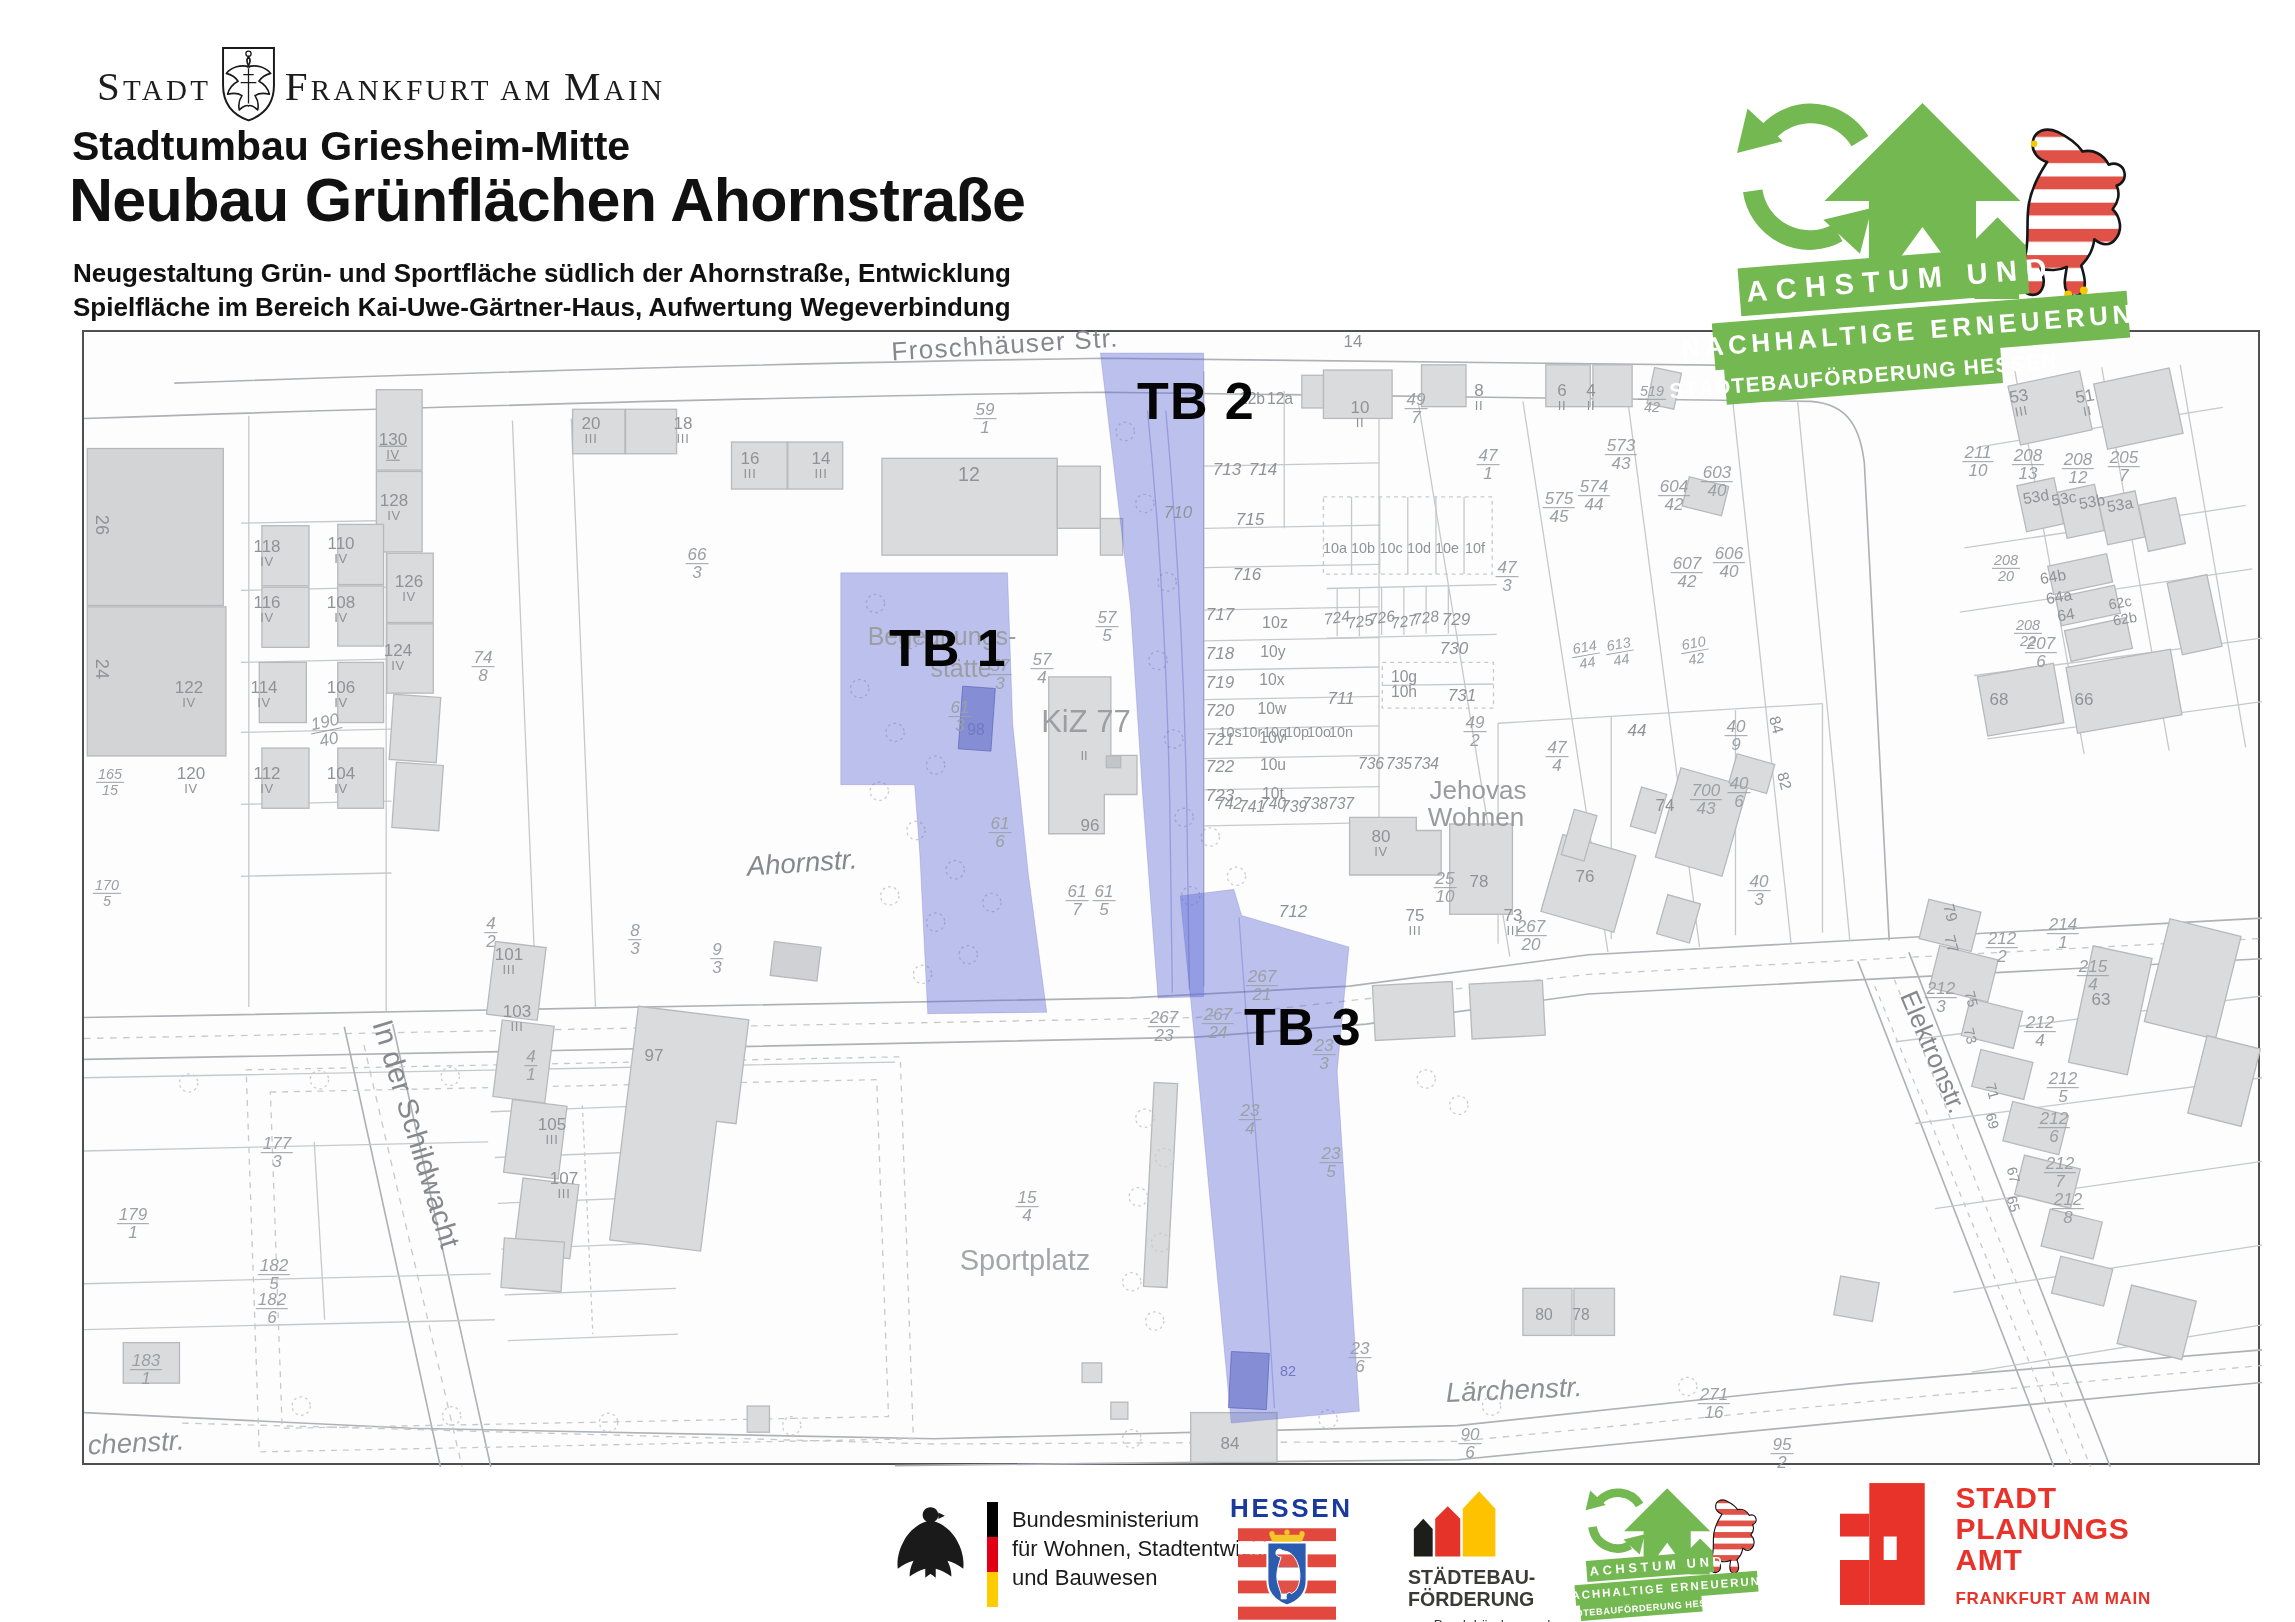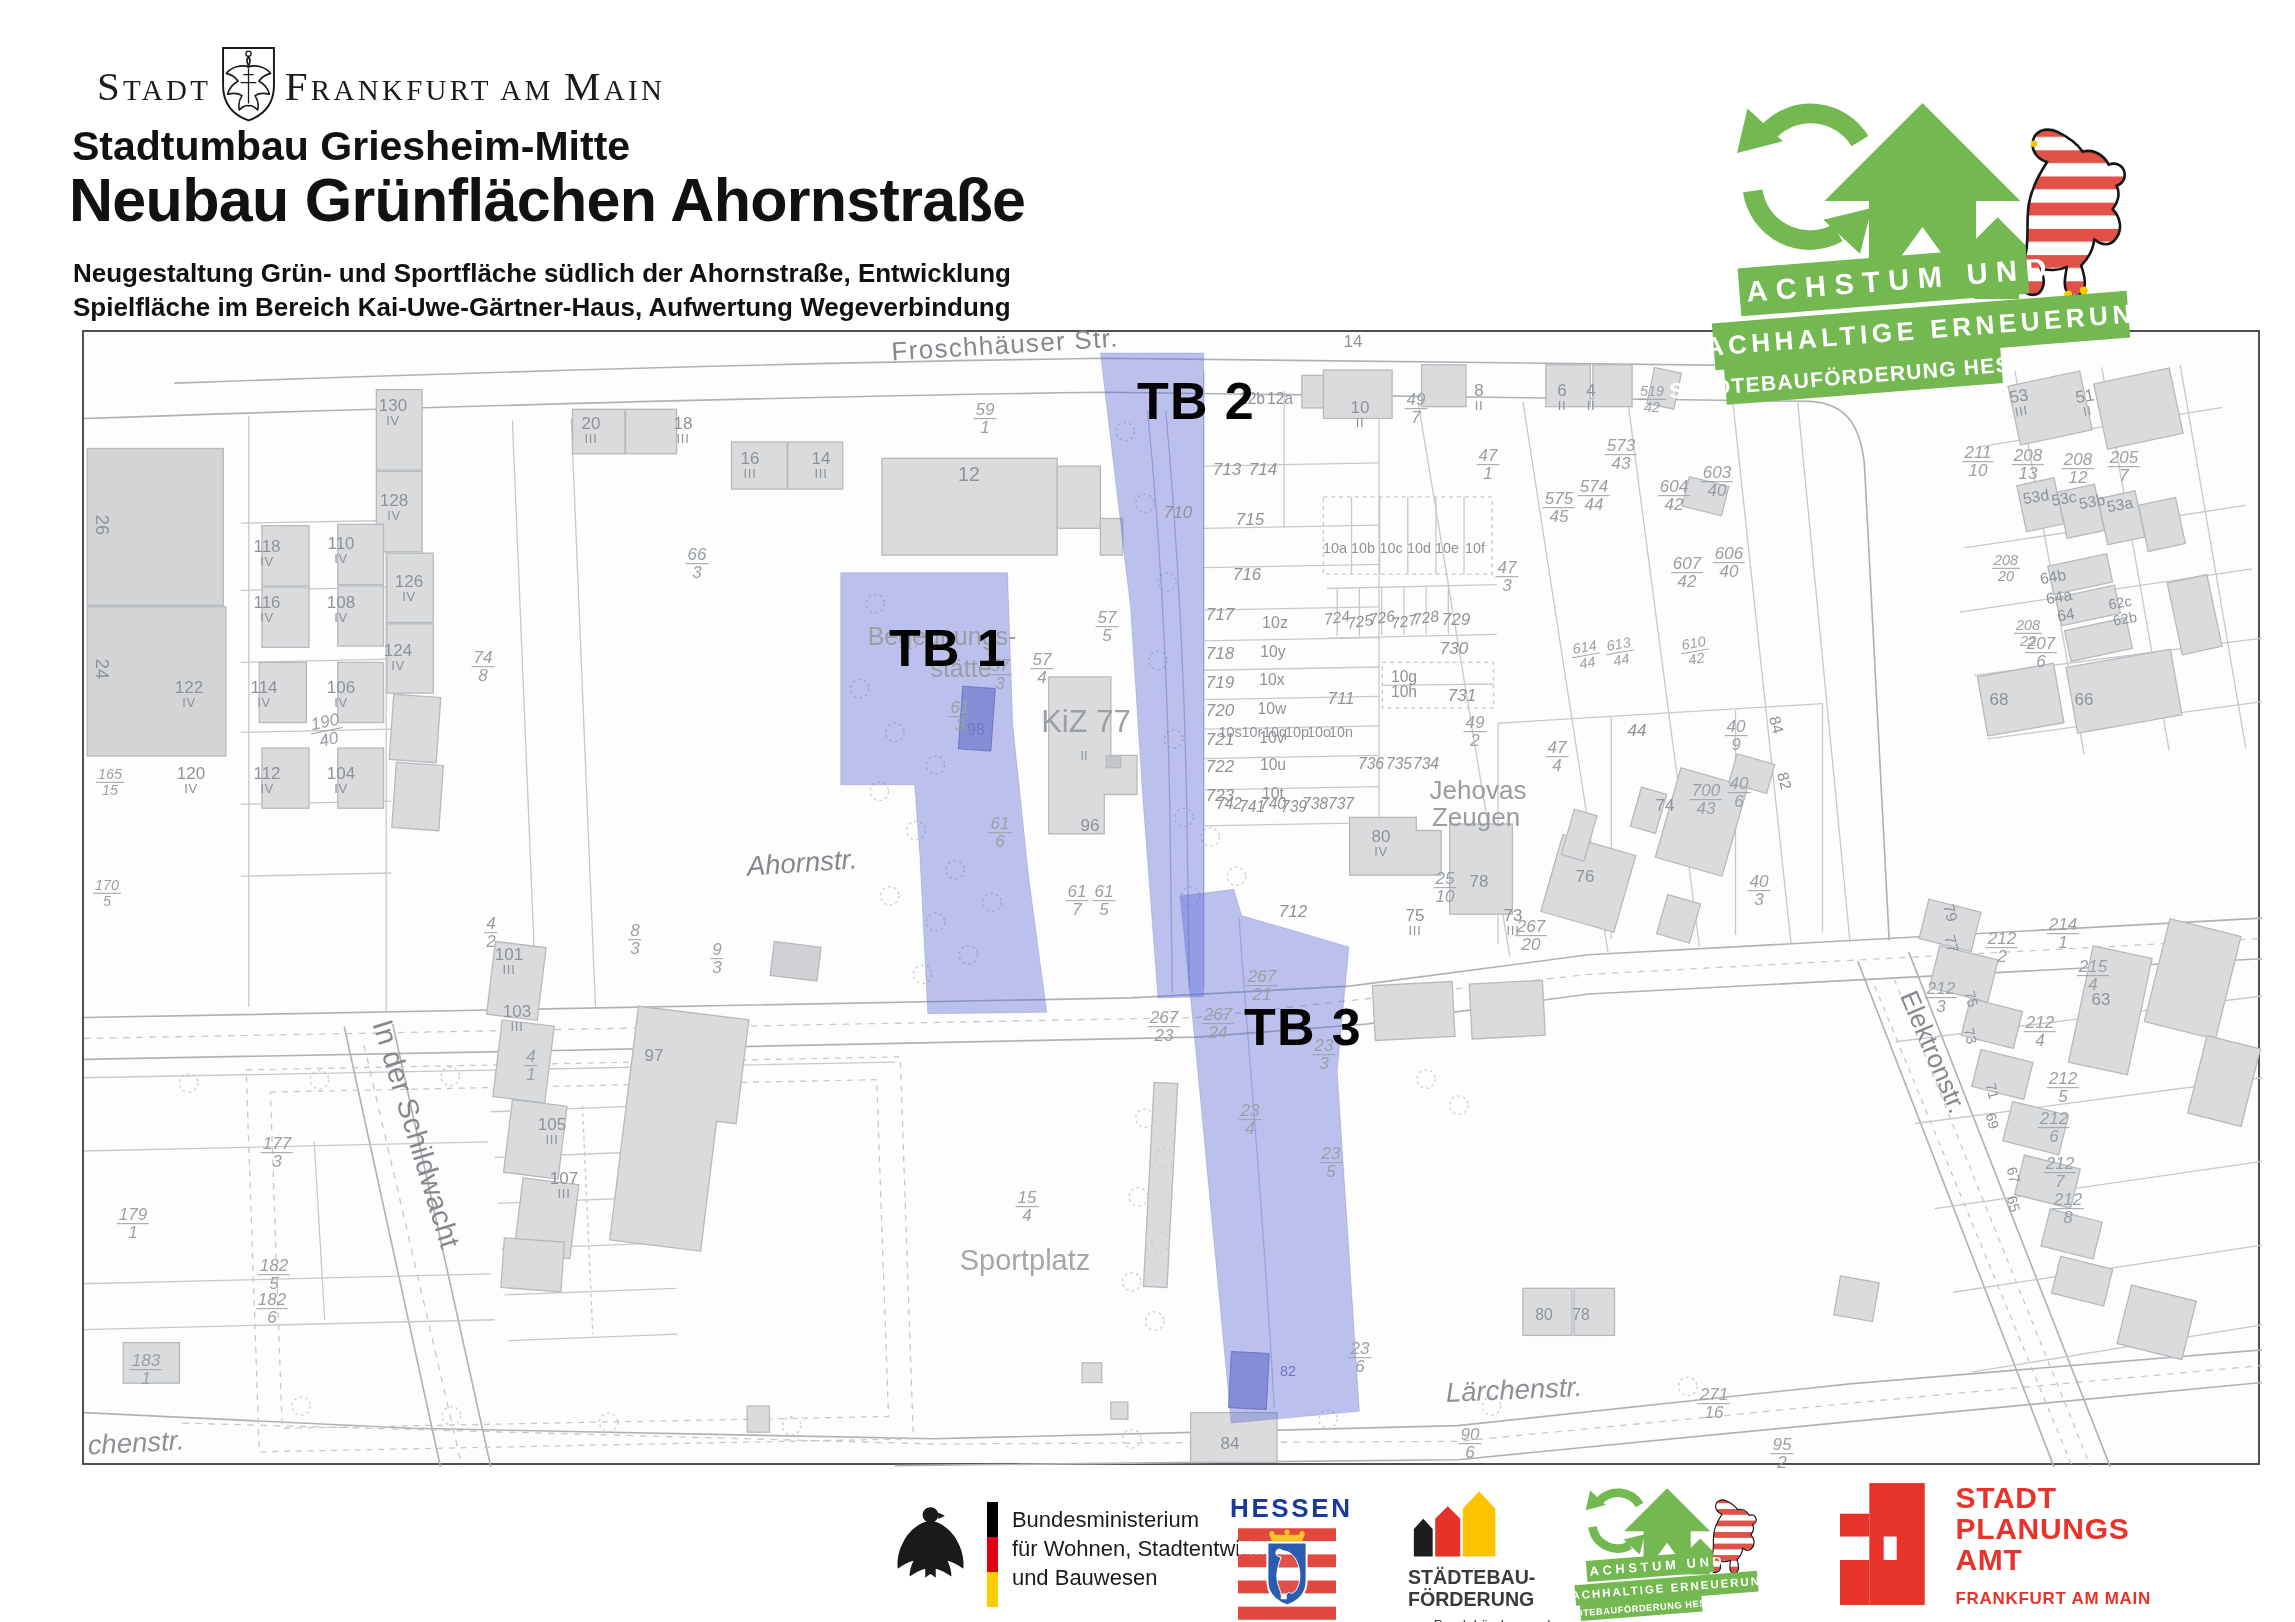--- a/index.html
+++ b/index.html
@@ -660,21 +660,21 @@
         <div class="lab" style="font-size: 17px; color: rgb(155, 160, 165); left: 1976px; top: 841px; transform: translate(-50%, -50%);">
           <span class="num">212</span>
           <span class="den">7</span>
         </div>
         <div class="lab" style="font-size: 17px; color: rgb(155, 160, 165); left: 1984px; top: 877px; transform: translate(-50%, -50%);">
           <span class="num">212</span>
           <span class="den">8</span>
         </div>
         <div class="lab" style="font-size: 18.3px; font-style: normal; color: rgb(143, 147, 152); left: 18.3px; top: 193px; transform: translate(-50%, -50%) rotate(90deg);"><span>26</span></div>
         <div class="lab" style="font-size: 18.3px; font-style: normal; color: rgb(143, 147, 152); left: 18.3px; top: 337px; transform: translate(-50%, -50%) rotate(90deg);"><span>24</span></div>
-        <div class="lab" style="font-size: 17px; font-style: normal; color: rgb(143, 147, 152); left: 309px; top: 80px; transform: translate(-50%, -50%);"><span>130</span><span class="sub">IV</span></div>
+        <div class="lab" style="font-size: 17px; font-style: normal; color: rgb(143, 147, 152); left: 309px; top: 114px; transform: translate(-50%, -50%); text-decoration: underline;"><span>130</span><span class="sub">IV</span></div>
         <div class="lab" style="font-size: 17px; font-style: normal; color: rgb(143, 147, 152); left: 310px; top: 175px; transform: translate(-50%, -50%);"><span>128</span><span class="sub">IV</span></div>
         <div class="lab" style="font-size: 17px; font-style: normal; color: rgb(143, 147, 152); left: 325px; top: 256px; transform: translate(-50%, -50%);"><span>126</span><span class="sub">IV</span></div>
         <div class="lab" style="font-size: 17px; font-style: normal; color: rgb(143, 147, 152); left: 314px; top: 325px; transform: translate(-50%, -50%);"><span>124</span><span class="sub">IV</span></div>
         <div class="lab" style="font-size: 17px; color: rgb(155, 160, 165); left: 399px; top: 335px; transform: translate(-50%, -50%);">
           <span class="num">74</span>
           <span class="den">8</span>
         </div>
         <div class="lab" style="font-size: 17px; color: rgb(155, 160, 165); left: 613px; top: 232px; transform: translate(-50%, -50%);">
           <span class="num">66</span>
           <span class="den">3</span>
@@ -741,21 +741,21 @@
         <div class="lab" style="font-size: 15.7px; font-style: normal; color: rgb(143, 147, 152); left: 1497px; top: 983px; transform: translate(-50%, -50%);"><span>78</span></div>
         <div class="lab" style="font-size: 14.4px; font-style: normal; color: rgb(112, 121, 192); left: 1204px; top: 1039px; transform: translate(-50%, -50%);"><span>82</span></div>
         <div class="txtlab" style="font-size: 26px; color: rgb(133, 137, 142); letter-spacing: 1.3px; left: 921px; top: 13px; transform: translate(-50%, -50%) rotate(-3.5deg);">Froschhäuser Str.</div>
         <div class="txtlab" style="font-size: 27.5px; color: rgb(133, 137, 142); font-style: italic; left: 718px; top: 531px; transform: translate(-50%, -50%) rotate(-4deg);">Ahornstr.</div>
         <div class="txtlab" style="font-size: 27.5px; color: rgb(141, 145, 150); font-style: italic; left: 1430px; top: 1058px; transform: translate(-50%, -50%) rotate(-2.5deg);">Lärchenstr.</div>
         <div class="txtlab" style="font-size: 27.5px; color: rgb(141, 145, 150); font-style: italic; left: 52px; top: 1111px; transform: translate(-50%, -50%) rotate(-3deg);">chenstr.</div>
         <div class="txtlab" style="font-size: 29px; color: rgb(133, 137, 142); left: 332px; top: 802px; transform: translate(-50%, -50%) rotate(73deg);">In der Schildwacht</div>
         <div class="txtlab" style="font-size: 26px; color: rgb(133, 137, 142); left: 1849px; top: 720px; transform: translate(-50%, -50%) rotate(67deg);">Elektronstr.</div>
         <div class="txtlab" style="font-size: 31px; color: rgb(155, 159, 163); left: 1002px; top: 390px; transform: translate(-50%, -50%);">KiZ 77</div>
         <div class="txtlab" style="font-size: 26px; color: rgb(152, 156, 160); left: 1394px; top: 458px; transform: translate(-50%, -50%);">Jehovas</div>
-        <div class="txtlab" style="font-size: 26px; color: rgb(152, 156, 160); left: 1392px; top: 485px; transform: translate(-50%, -50%);">Zeugen</div>
+        <div class="txtlab" style="font-size: 26px; color: rgb(152, 156, 160); left: 1392px; top: 485px; transform: translate(-50%, -50%);">Wohnen</div>
         <div class="txtlab" style="font-size: 29px; color: rgb(163, 167, 171); left: 941px; top: 928px; transform: translate(-50%, -50%);">Sportplatz</div>
         <div class="txtlab" style="font-size: 25px; color: rgb(155, 159, 163); left: 858px; top: 304px; transform: translate(-50%, -50%);">Begegnungs-</div>
         <div class="txtlab" style="font-size: 25px; color: rgb(155, 159, 163); left: 877px; top: 336px; transform: translate(-50%, -50%);">stätte</div>
         <div class="zonelab" style="left: 864px; top: 316px; transform: translate(-50%, -50%);">TB 1</div>
         <div class="zonelab" style="left: 1112px; top: 69px; transform: translate(-50%, -50%);">TB 2</div>
         <div class="zonelab" style="left: 1219px; top: 695px; transform: translate(-50%, -50%);">TB 3</div>
       </div>
   </div>
 
   <div class="badge badge-top">

